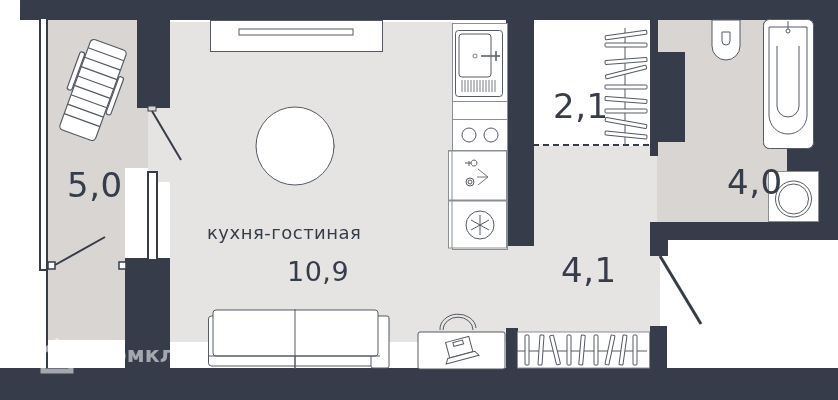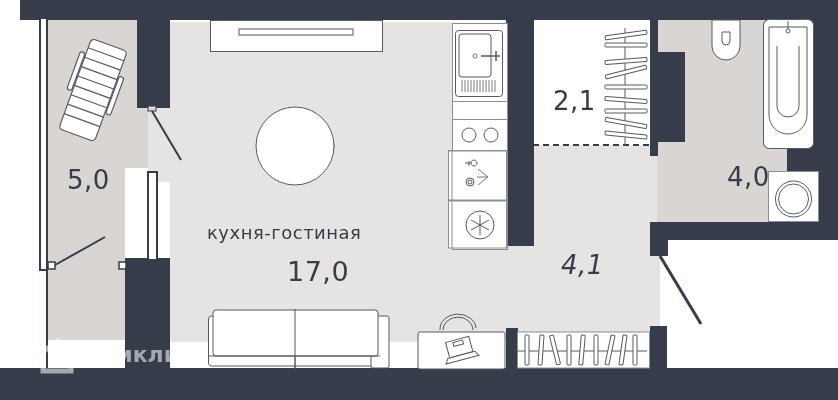--- a/index.html
+++ b/index.html
@@ -2,21 +2,21 @@
 <html><head>
 <meta charset="utf-8">
 <style>
   html, body { margin:0; padding:0; background:#ffffff; }
   body { width:838px; height:400px; position:relative; overflow:hidden; font-family:"DejaVu Sans", sans-serif; }
   .abs { position:absolute; }
   .wall { position:absolute; background:#363c4a; }
   .floor-light { position:absolute; background:#e5e4e2; }
   .floor-dark { position:absolute; background:#d8d5d2; }
   .floor-white { position:absolute; background:#ffffff; }
-  .label { position:absolute; color:#363c4a; font-size:26px; font-family:"DejaVu Sans", sans-serif; letter-spacing:0.5px; }
+  .label { position:absolute; color:#363c4a; font-size:34px; font-family:"DejaVu Sans", sans-serif; letter-spacing:0.5px; }
   svg { position:absolute; overflow:visible; }
   .watermark { position:absolute; color:rgba(255,255,255,0.55); font-weight:bold; font-size:22px; font-family:"DejaVu Sans", sans-serif; }
 </style>
 </head>
 <body>
 
 <div class="floor-dark" style="left:47px;top:18px;width:102px;height:150px;"></div>
 <div class="floor-dark" style="left:47px;top:168px;width:78px;height:172px;"></div>
 <div class="floor-light" style="left:148px;top:22px;width:305px;height:160px;"></div>
 <div class="floor-light" style="left:170px;top:180px;width:490px;height:162px;"></div>
@@ -203,21 +203,21 @@
 </svg>
 
 <svg style="left:768px;top:171px;" width="52" height="52">
   <rect x="0.5" y="0.5" width="50" height="50" fill="#fff" stroke="#8a8e95" stroke-width="1"></rect>
   <circle cx="25.5" cy="28" r="18" fill="#fff" stroke="#555a63" stroke-width="1"></circle>
   <circle cx="25.5" cy="28" r="15" fill="#fff" stroke="#555a63" stroke-width="1"></circle>
 </svg>
 
 <div class="label" style="left:67px;top:165px;">5,0</div>
 <div class="label" style="left:207px;top:222px;font-size:18px;">кухня-гостиная</div>
-<div class="label" style="left:287px;top:256px;font-size:27px;">17,0</div>
+<div class="label" style="left:287px;top:256px;font-size:27px;">10,9</div>
 <div class="label" style="left:553px;top:86px;">2,1</div>
 <div class="label" style="left:712px;top:162px;margin-left:15px;">4,0</div>
-<div class="label" style="left:561px;top:250px;font-style:italic;">4,1</div>
+<div class="label" style="left:561px;top:250px;">4,1</div>
 
 <svg style="left:40px;top:338px;" width="34" height="36">
   <path d="M3 14 L17 3 L31 14 V33 H3 Z" fill="none" stroke="rgba(255,255,255,0.55)" stroke-width="5"></path>
 </svg>
-<div class="watermark" style="left:80px;top:342px;">Домклик</div>
+<div class="watermark" style="left:92px;top:342px;">Домклик</div>
 
 </body></html>

